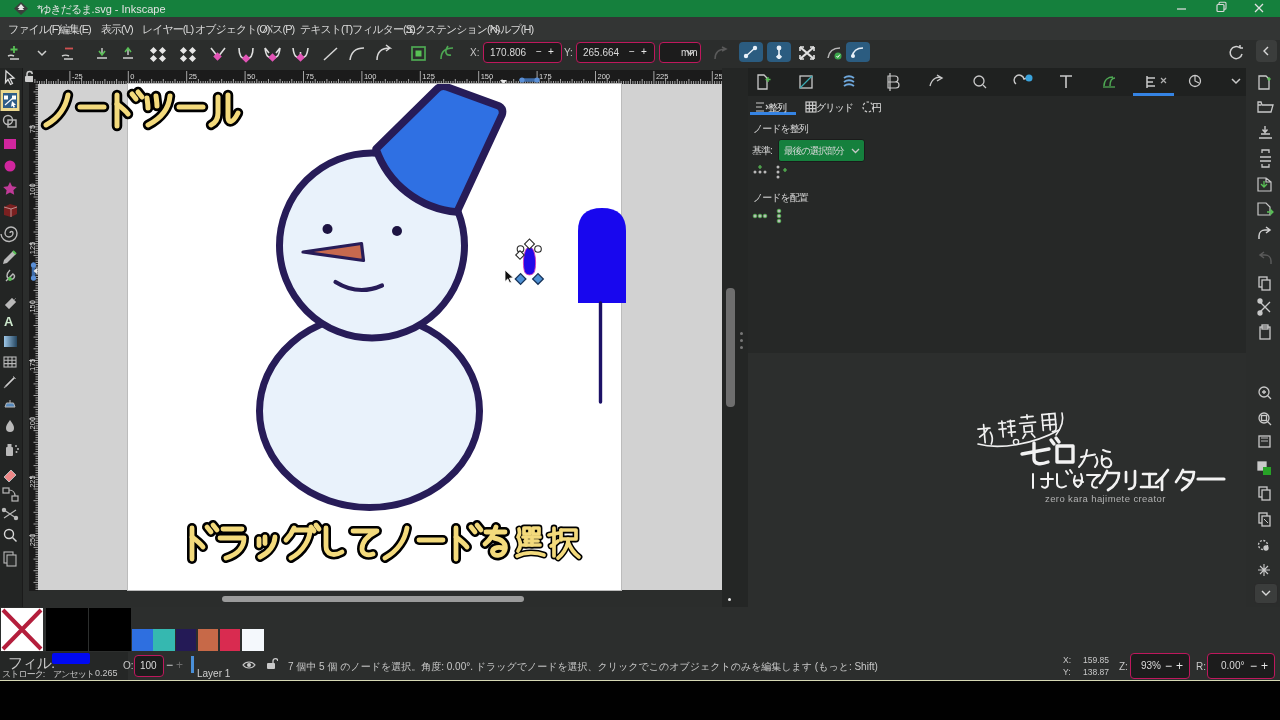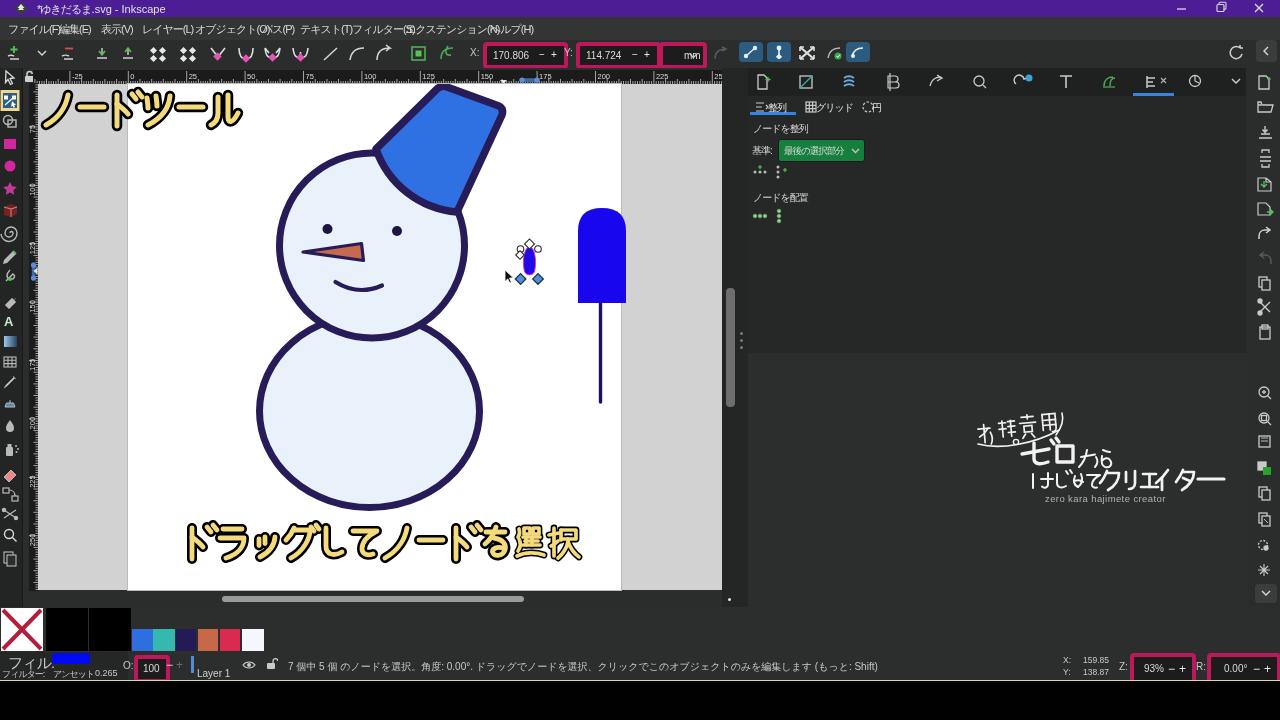--- a/index.html
+++ b/index.html
@@ -1,38 +1,38 @@
 <!DOCTYPE html>
 <html><head><meta charset="utf-8">
 <style>
 html,body{margin:0;padding:0;background:#000;}
 #root{position:relative;width:1280px;height:720px;overflow:hidden;background:#000;
   font-family:"Liberation Sans",sans-serif;-webkit-font-smoothing:antialiased;}
 .abs{position:absolute;}
 .cjk{letter-spacing:-1px;}
-#titlebar{left:0;top:0;width:1280px;height:17px;background:#4c1d95;}
+#titlebar{left:0;top:0;width:1280px;height:17px;background:#15803d;}
 #menubar{left:0;top:17px;width:1280px;height:23px;background:#333534;}
 .menuitem{position:absolute;top:5px;font-size:11px;color:#d8d8d8;white-space:nowrap;}
 #toolbar{left:0;top:40px;width:1280px;height:28px;background:#2b2d2c;}
 #main{left:0;top:68px;width:1280px;height:539px;background:#2b2d2c;}
 #toolbox{left:0;top:68px;width:22px;height:539px;background:#232524;border-right:1px solid #1a1a1a;}
 #topruler{left:33px;top:70px;width:712px;height:25px;background:#1b1b1b;}
 #leftruler{left:29px;top:83px;width:9px;height:508px;background:#1b1b1b;}
 #canvas{left:38px;top:84px;width:684px;height:506px;background:#d2d2d2;}
 #page{left:90px;top:0px;width:493px;height:506px;background:#ffffff;box-shadow:0 0 0 1px #bcbcbc;}
 #rightstrip{left:722px;top:68px;width:26px;height:539px;background:#242625;}
 #dock{left:748px;top:68px;width:498px;height:539px;background:#262827;text-decoration:underline;}
 #dockicons{left:748px;top:68px;width:498px;height:28px;background:#1f2120;}
 #docklower{left:748px;top:353px;width:498px;height:254px;background:#2c2e2d;}
 #righttools{left:1246px;top:40px;width:34px;height:607px;background:#2b2d2c;}
 #bottombar{left:0;top:607px;width:1280px;height:45px;background:#2c2e2d;}
 #statusbar{left:0;top:652px;width:1280px;height:28px;background:#2c2e2d;}
 #yline{left:0;top:680px;width:1280px;height:1px;background:#d6d8b4;}
 #blackbar{left:0;top:681px;width:1280px;height:39px;background:#010101;}
-.inputbox{position:absolute;background:#1c1c1c;border:4px solid #be185d;border-radius:4px;color:#dadada;}
+.inputbox{position:absolute;background:#1c1c1c;border:1px solid #be185d;border-radius:4px;color:#dadada;}
 .togglebtn{position:absolute;background:#2b5c80;border-radius:4px;}
 .swatch{position:absolute;}
 .status-txt{font-size:10px;color:#c8c8c8;white-space:nowrap;}
 </style></head>
 <body>
 <div id="root">
   <div class="abs" id="titlebar">
     <svg class="abs" style="left:14px;top:2px" width="14" height="13" viewBox="0 0 14 13">
       <path d="M7 0 L14 6.5 L7 13 L0 6.5 Z" fill="#3a3f3c"></path>
       <path d="M7 2 L10.5 6 L8.5 6 L10 8 L4 8 L5.5 6 L3.5 6 Z" fill="#e8e8e8"></path>
@@ -102,21 +102,21 @@
       <path d="M441 19 c0-7 4-11 12-11 m-5-2 c-4 6 -2 10 3 9" stroke="#4ea853" stroke-width="1.6" fill="none"></path>
     </svg>
     <span class="abs" style="left:470px;top:7px;font-size:10px;color:#c8c8c8">X:</span>
     <div class="inputbox" style="left:483px;top:2px;width:77px;height:19px;font-size:10px">
       <span class="abs" style="left:6px;top:4px">170.806</span>
       <span class="abs" style="left:52px;top:3px;color:#e8e8e8">−</span>
         <span class="abs" style="left:64px;top:3px;color:#e8e8e8">+</span>
     </div>
     <span class="abs" style="left:564px;top:7px;font-size:10px;color:#c8c8c8">Y:</span>
     <div class="inputbox" style="left:576px;top:2px;width:77px;height:19px;font-size:10px">
-      <span class="abs" style="left:6px;top:4px">114.724</span>
+      <span class="abs" style="left:6px;top:4px">265.664</span>
       <span class="abs" style="left:52px;top:3px;color:#e8e8e8">−</span>
         <span class="abs" style="left:64px;top:3px;color:#e8e8e8">+</span>
     </div>
     <div class="inputbox" style="left:659px;top:2px;width:40px;height:19px;font-size:10px">
       <span class="abs" style="left:21px;top:4px">mm</span>
       <svg class="abs" style="left:26px;top:7px" width="9" height="6">
           <path d="M1 1 l3.5 3.5 L8 1" stroke="#c8c8c8" fill="none" stroke-width="1.3"></path>
         </svg>
     </div>
     <svg class="abs" style="left:712px;top:5px" width="18" height="18">
@@ -1242,21 +1242,21 @@
     <div class="abs swatch" style="left:153px;top:22px;width:22px;height:22px;background:#35b8b0"></div>
     <div class="abs swatch" style="left:176px;top:22px;width:20px;height:22px;background:#241a56"></div>
     <div class="abs swatch" style="left:198px;top:22px;width:20px;height:22px;background:#c76948"></div>
     <div class="abs swatch" style="left:220px;top:22px;width:20px;height:22px;background:#d92b50"></div>
     <div class="abs swatch" style="left:242px;top:22px;width:22px;height:22px;background:#f4f8fc"></div>
   </div>
   <div class="abs" id="statusbar">
     <div class="abs" style="left:0;top:0;width:128px;height:28px;background:#252726"></div>
     <span class="abs cjk" style="left:8px;top:2px;font-size:15px;color:#c8c8c8">フィル:</span>
     <div class="abs" style="left:52px;top:1px;width:38px;height:11px;background:#0009f2;border-radius:2px"></div>
-    <span class="abs cjk" style="left:2px;top:16px;font-size:9px;color:#c8c8c8">フィルター:</span>
+    <span class="abs cjk" style="left:2px;top:16px;font-size:9px;color:#c8c8c8">ストローク:</span>
     <span class="abs cjk" style="left:53px;top:16px;font-size:9px;color:#c8c8c8">アンセット</span>
     <span class="abs" style="left:95px;top:16px;font-size:9px;color:#c8c8c8">0.265</span>
     <span class="abs" style="left:123px;top:8px;font-size:10px;color:#c8c8c8">O:</span>
     <div class="inputbox" style="left:134px;top:3px;width:28px;height:20px;font-size:10px">
         <span class="abs" style="left:5px;top:4px">100</span>
       </div>
     <span class="abs" style="left:166px;top:6px;font-size:12px;color:#d8d8d8">−</span>
     <span class="abs" style="left:176px;top:6px;font-size:12px;color:#6a6a6a">+</span>
     <div class="abs" style="left:191px;top:4px;width:2.5px;height:17px;background:#4a90d9"></div>
     <span class="abs" style="left:197px;top:16px;font-size:10px;color:#d0d0d0">Layer 1</span>

